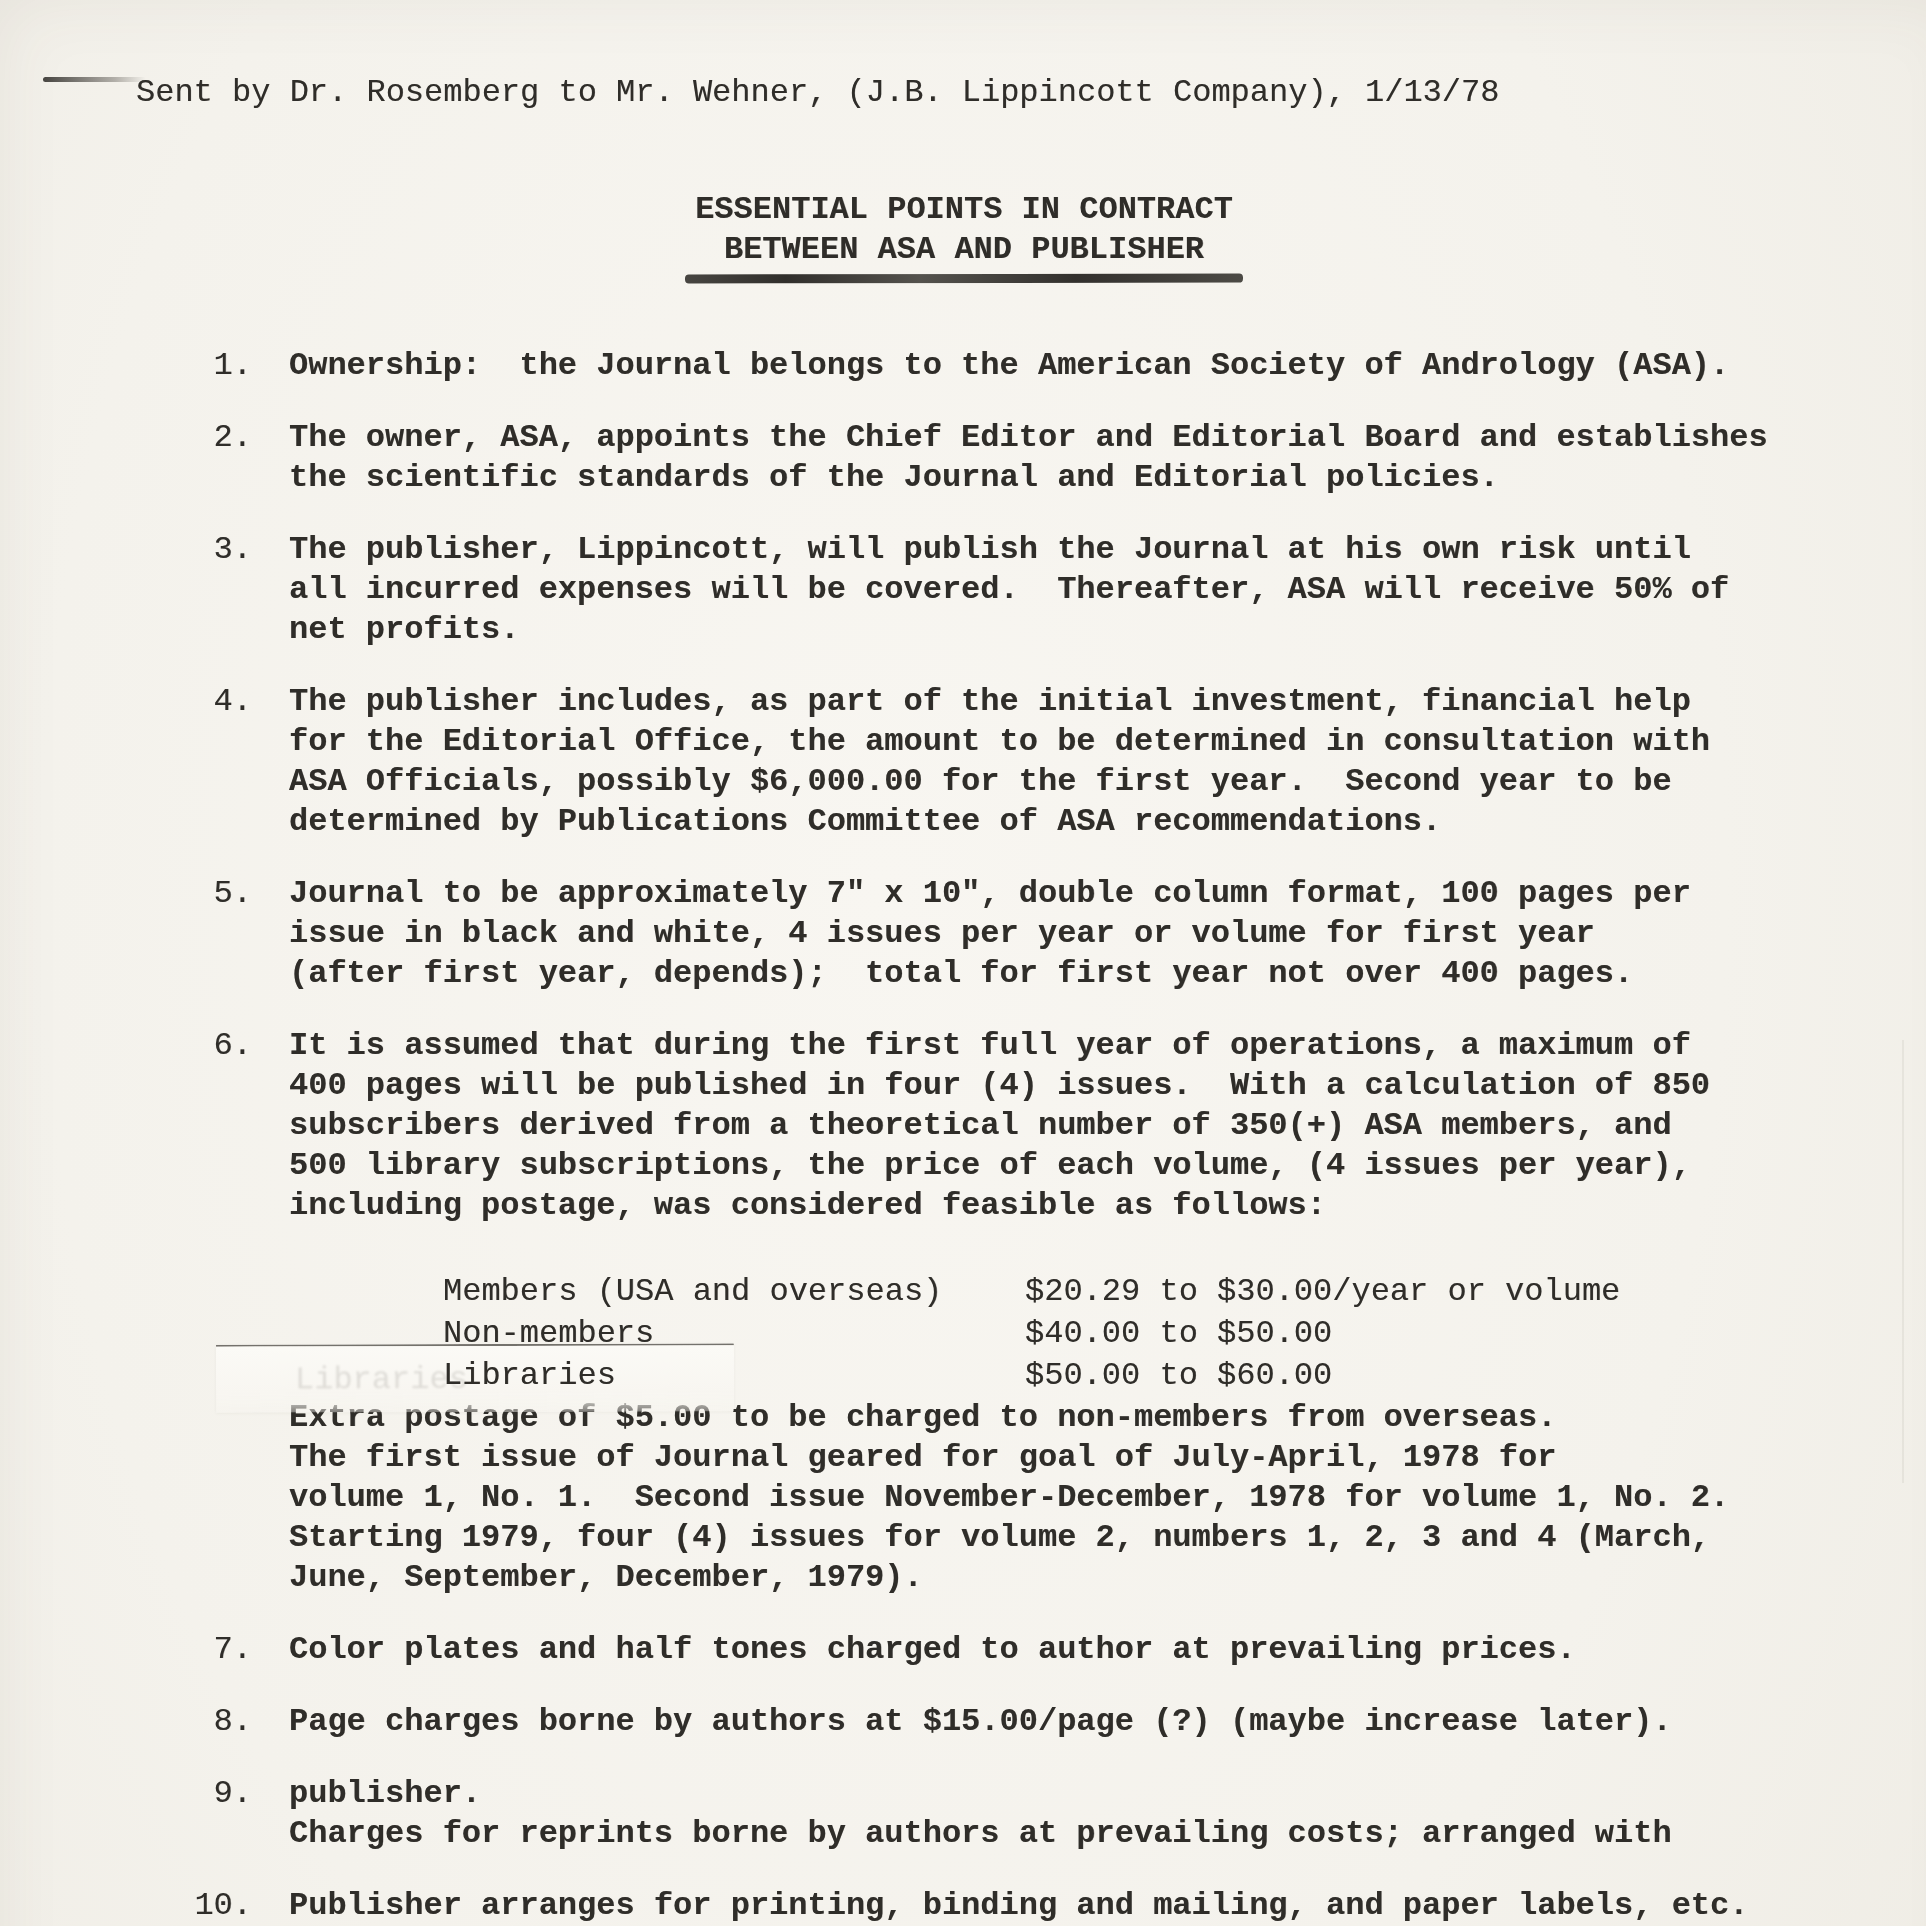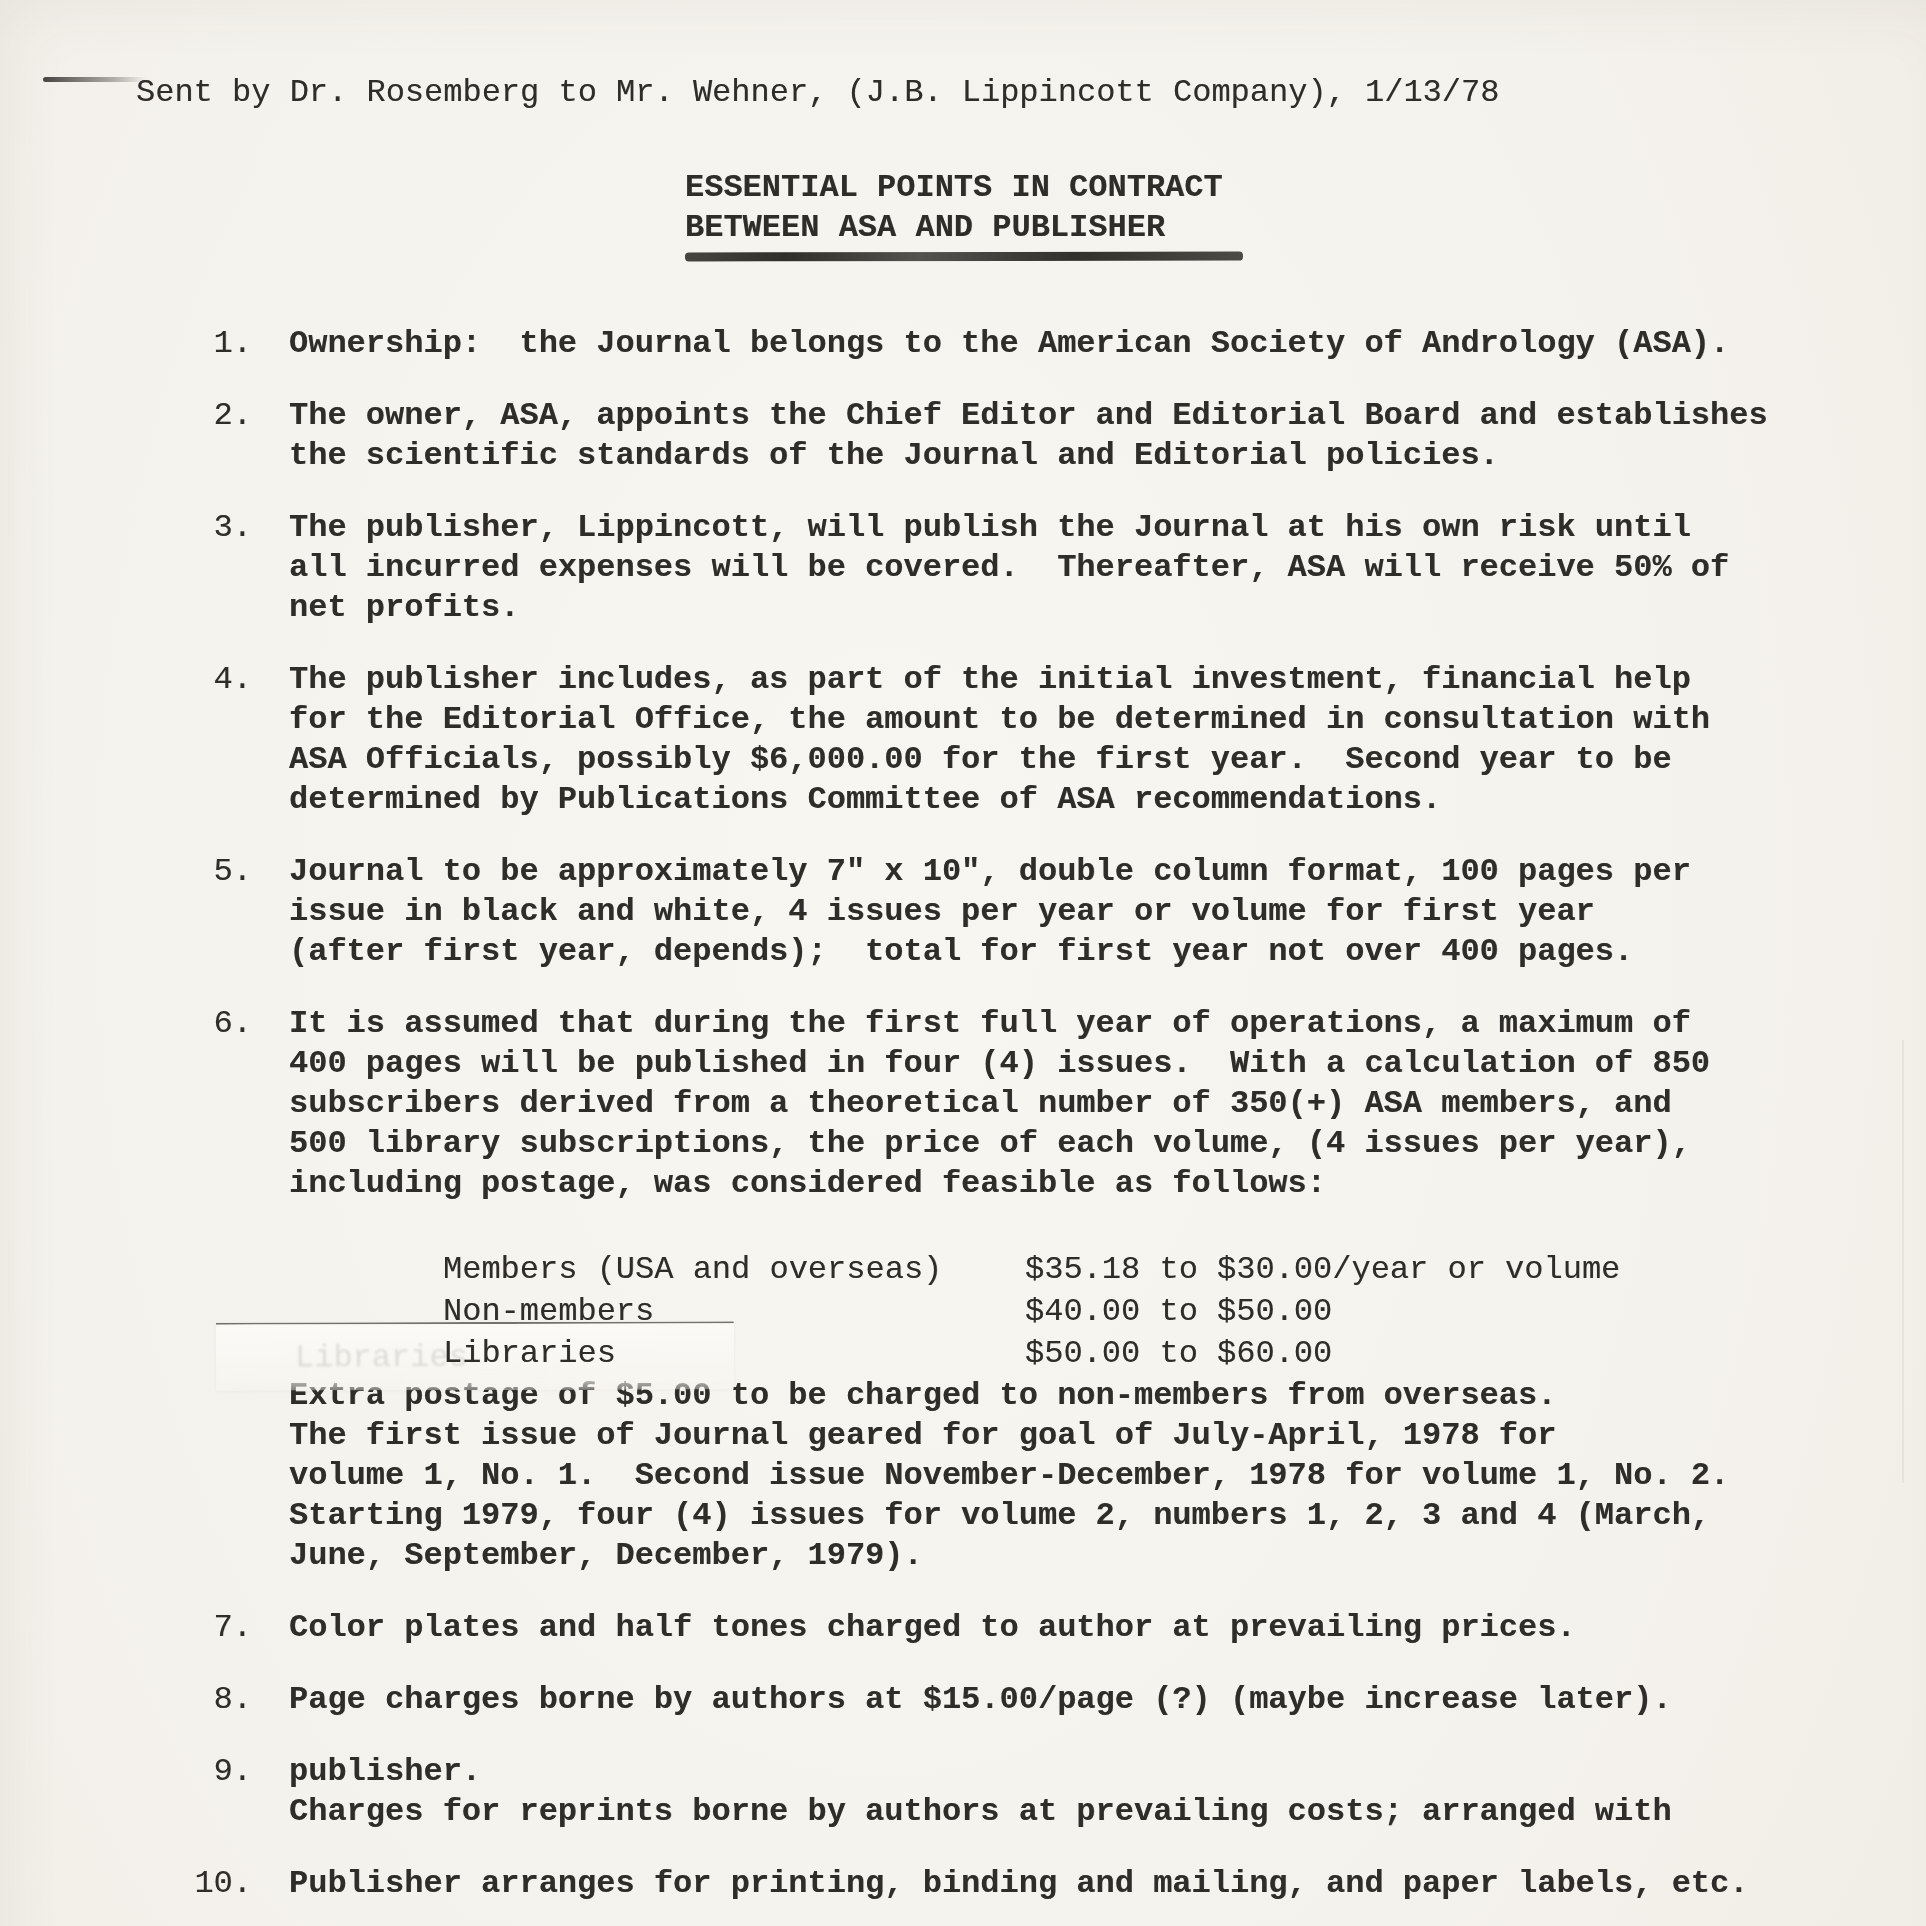--- a/index.html
+++ b/index.html
@@ -41,22 +41,23 @@
     height: 443px;
     background: rgba(95, 88, 76, 0.08);
   }
   .header-note {
     padding-top: 73px;
     margin-left: 136px;
     white-space: pre;
   }
   .title-block {
     margin-left: 685px;
-    margin-top: 55px;
+    margin-top: 77px;
     width: 558px;
+    text-align: center;
     font-weight: bold;
     letter-spacing: 0;
   }
   .title-line { white-space: pre; }
   .title-underline {
     margin-top: 3.9px;
     height: 8.5px;
     width: 100%;
     border-radius: 3.9px;
     background: linear-gradient(to right,
@@ -192,21 +193,21 @@
         <div class="item-num">6.</div>
         <div class="item-body">
           <div class="line">It is assumed that during the first full year of operations, a maximum of</div>
           <div class="line">400 pages will be published in four (4) issues.  With a calculation of 850</div>
           <div class="line">subscribers derived from a theoretical number of 350(+) ASA members, and</div>
           <div class="line">500 library subscriptions, the price of each volume, (4 issues per year),</div>
           <div class="line">including postage, was considered feasible as follows:</div>
           <div class="price-table">
             <div class="price-row">
               <span class="price-label">Members (USA and overseas)</span>
-              <span class="price-value">$35.18 to $30.00/year or volume</span>
+              <span class="price-value">$20.29 to $30.00/year or volume</span>
             </div>
             <div class="price-row">
               <span class="price-label">Non-members</span>
               <span class="price-value">$40.00 to $50.00</span>
             </div>
             <div class="price-row">
               <div class="patch">
                 <span class="ghost-label">Libraries</span>
               </div>
               <span class="price-label">Libraries</span>

